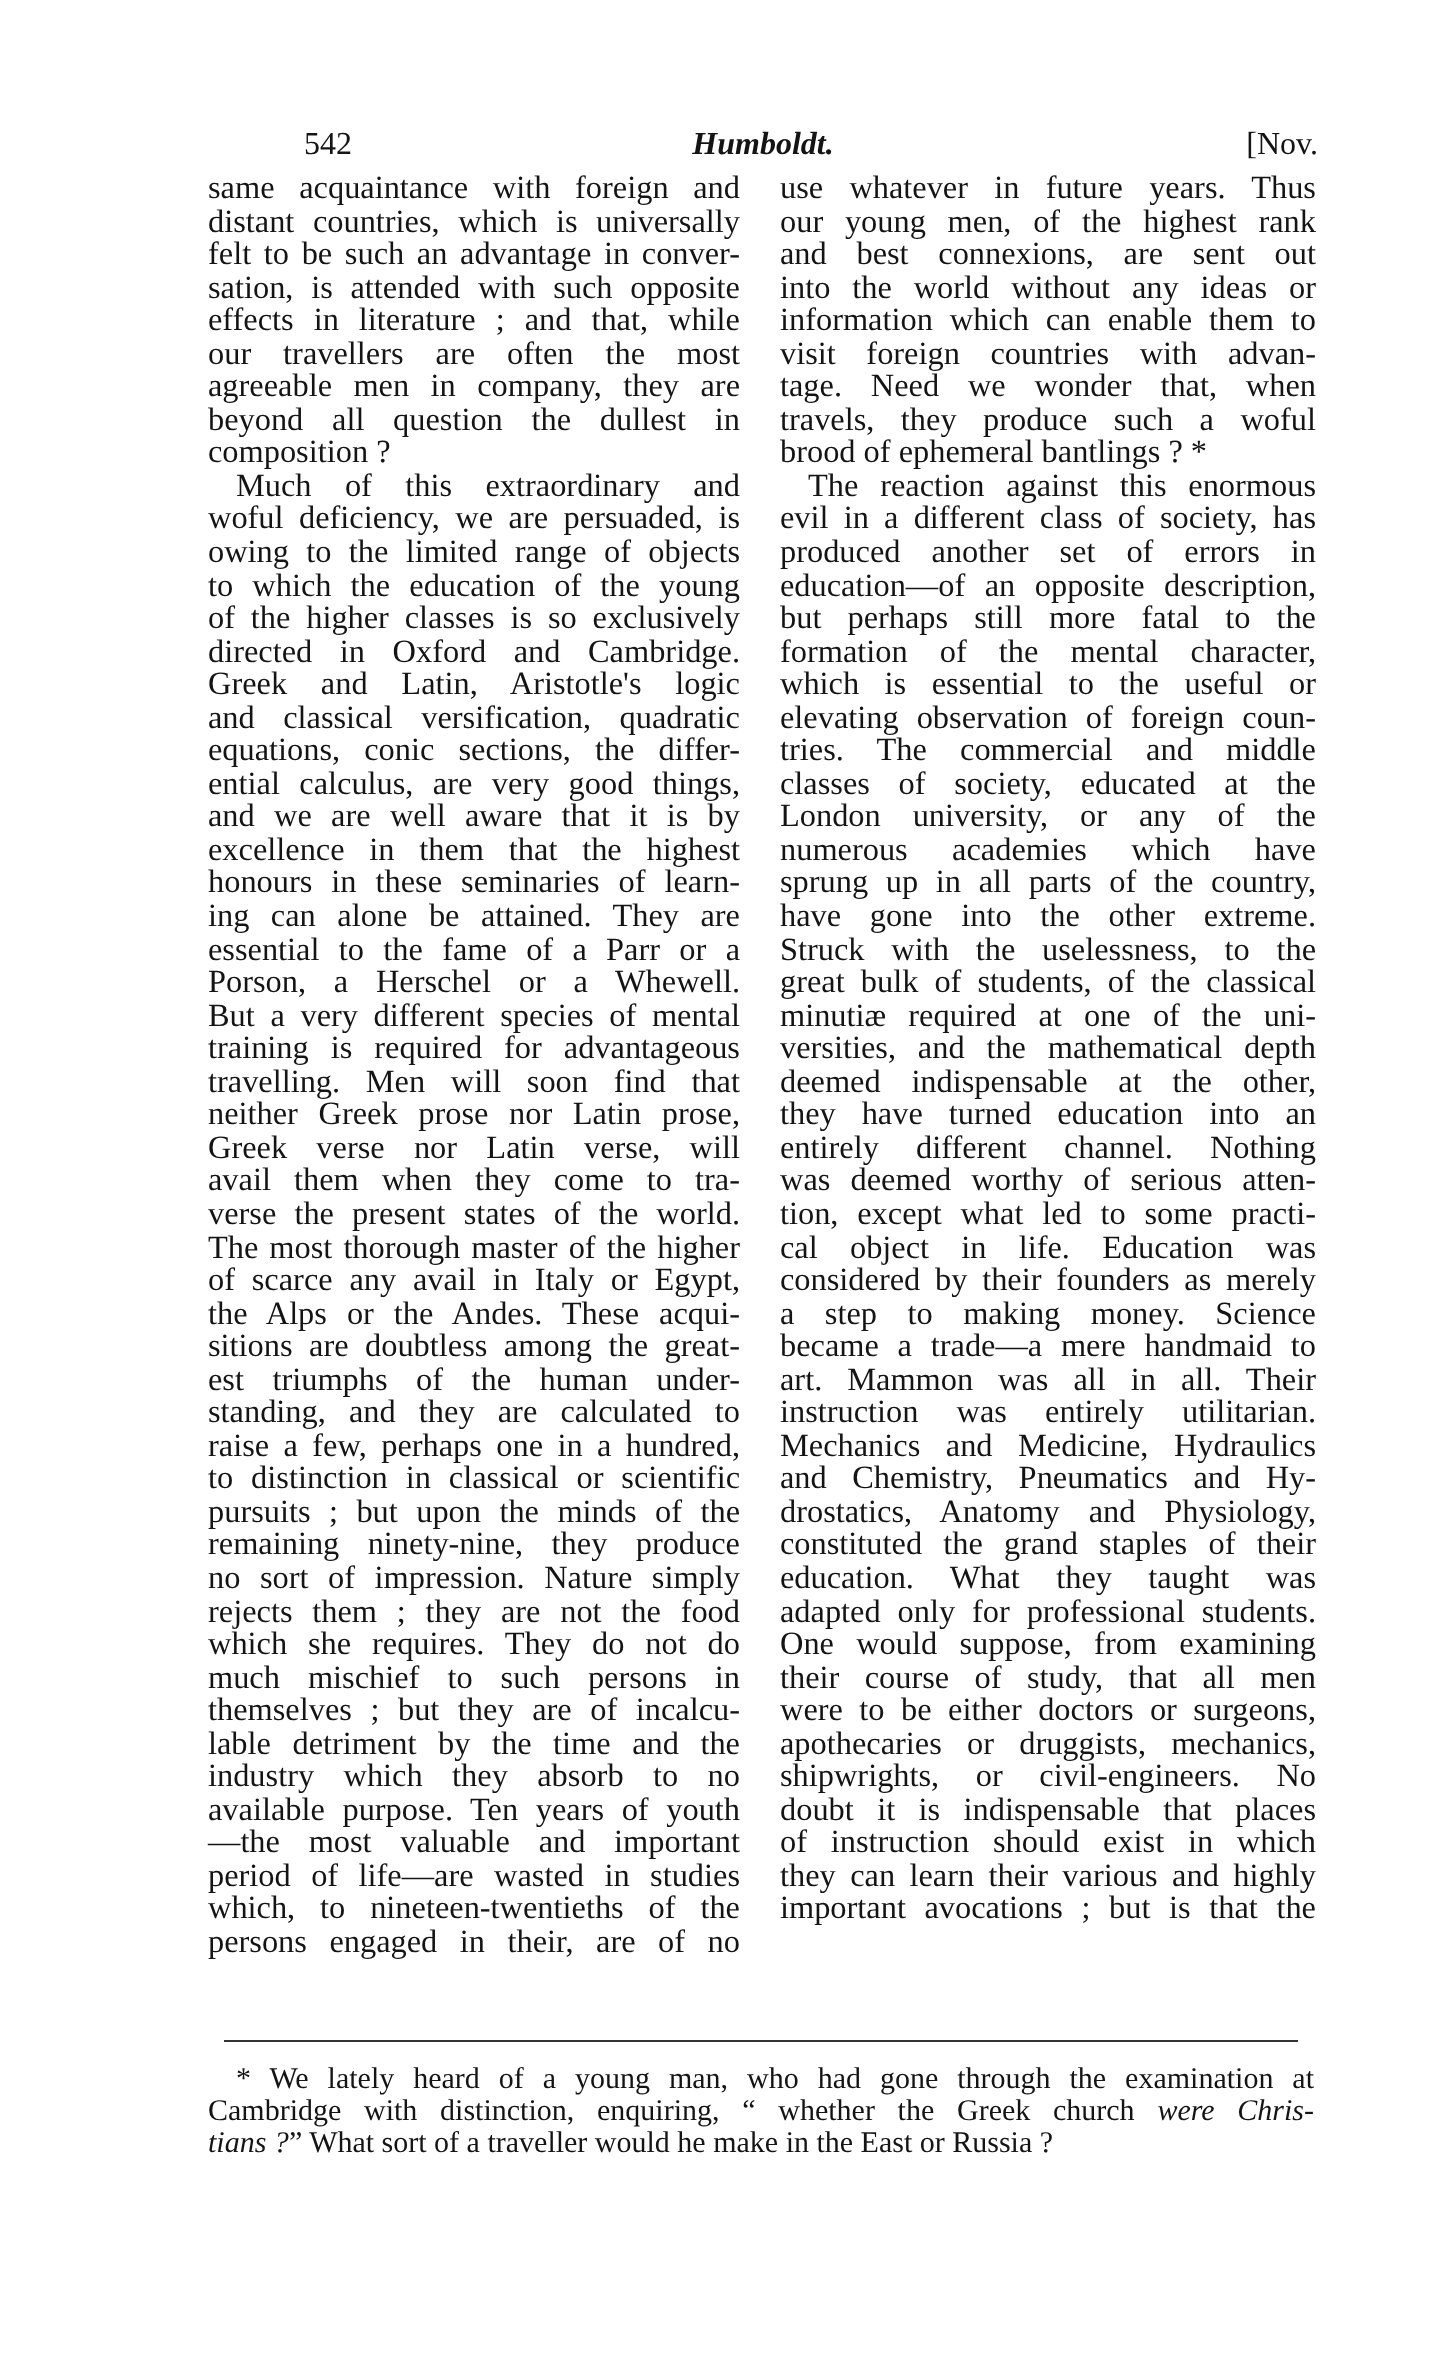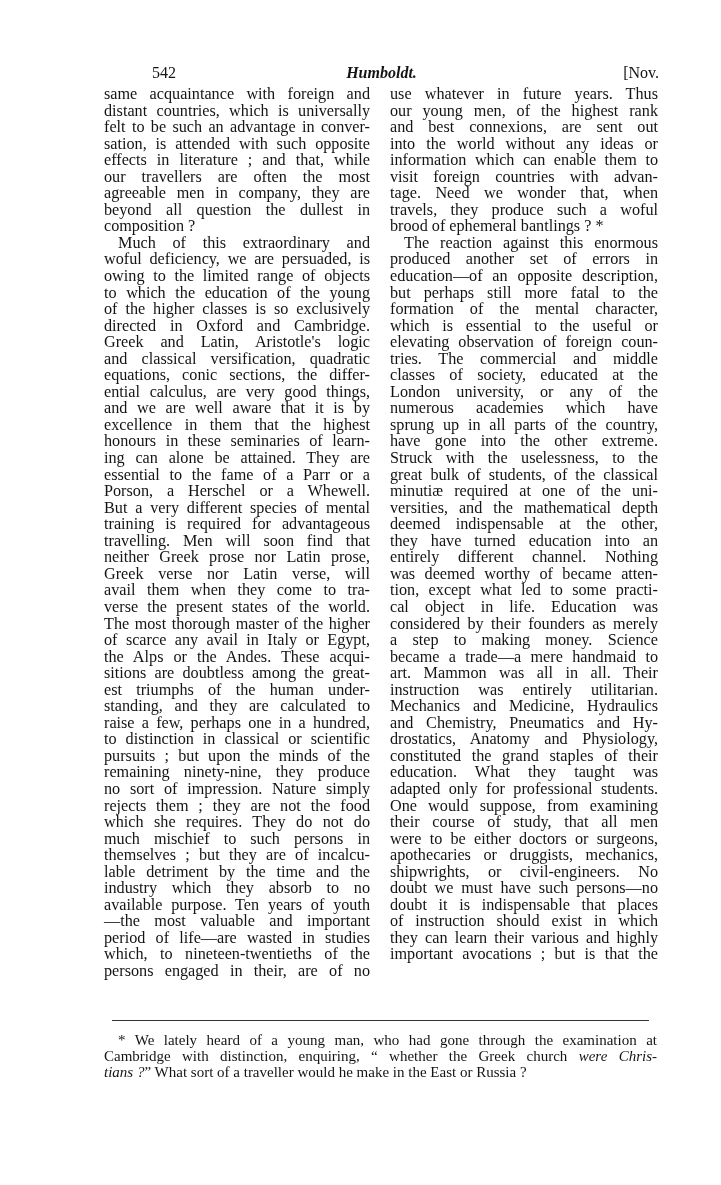--- a/index.html
+++ b/index.html
@@ -98,59 +98,59 @@
       <span class="line">use whatever in future years. Thus</span>
       <span class="line">our young men, of the highest rank</span>
       <span class="line">and best connexions, are sent out</span>
       <span class="line">into the world without any ideas or</span>
       <span class="line">information which can enable them to</span>
       <span class="line">visit foreign countries with advan-</span>
       <span class="line">tage. Need we wonder that, when</span>
       <span class="line">travels, they produce such a woful</span>
       <span class="line last">brood of ephemeral bantlings ? *</span>
       <span class="line indent">The reaction against this enormous</span>
+      <span class="line">evil in a different class of society, has</span>
       <span class="line">produced another set of errors in</span>
       <span class="line">education—of an opposite description,</span>
       <span class="line">but perhaps still more fatal to the</span>
       <span class="line">formation of the mental character,</span>
       <span class="line">which is essential to the useful or</span>
       <span class="line">elevating observation of foreign coun-</span>
       <span class="line">tries. The commercial and middle</span>
       <span class="line">classes of society, educated at the</span>
       <span class="line">London university, or any of the</span>
       <span class="line">numerous academies which have</span>
       <span class="line">sprung up in all parts of the country,</span>
       <span class="line">have gone into the other extreme.</span>
       <span class="line">Struck with the uselessness, to the</span>
       <span class="line">great bulk of students, of the classical</span>
       <span class="line">minutiæ required at one of the uni-</span>
       <span class="line">versities, and the mathematical depth</span>
       <span class="line">deemed indispensable at the other,</span>
       <span class="line">they have turned education into an</span>
       <span class="line">entirely different channel. Nothing</span>
-      <span class="line">was deemed worthy of became atten-</span>
+      <span class="line">was deemed worthy of serious atten-</span>
       <span class="line">tion, except what led to some practi-</span>
       <span class="line">cal object in life. Education was</span>
       <span class="line">considered by their founders as merely</span>
       <span class="line">a step to making money. Science</span>
       <span class="line">became a trade—a mere handmaid to</span>
       <span class="line">art. Mammon was all in all. Their</span>
       <span class="line">instruction was entirely utilitarian.</span>
       <span class="line">Mechanics and Medicine, Hydraulics</span>
       <span class="line">and Chemistry, Pneumatics and Hy-</span>
       <span class="line">drostatics, Anatomy and Physiology,</span>
       <span class="line">constituted the grand staples of their</span>
       <span class="line">education. What they taught was</span>
       <span class="line">adapted only for professional students.</span>
       <span class="line">One would suppose, from examining</span>
       <span class="line">their course of study, that all men</span>
       <span class="line">were to be either doctors or surgeons,</span>
       <span class="line">apothecaries or druggists, mechanics,</span>
       <span class="line">shipwrights, or civil-engineers. No</span>
-      <span class="line">doubt we must have such persons—no</span>
       <span class="line">doubt it is indispensable that places</span>
       <span class="line">of instruction should exist in which</span>
       <span class="line">they can learn their various and highly</span>
       <span class="line">important avocations ; but is that the</span>
     </div>
 
   <div class="rule"></div>
 
   <div class="footnote">
     <span class="fn-line indent">* We lately heard of a young man, who had gone through the examination at</span>

